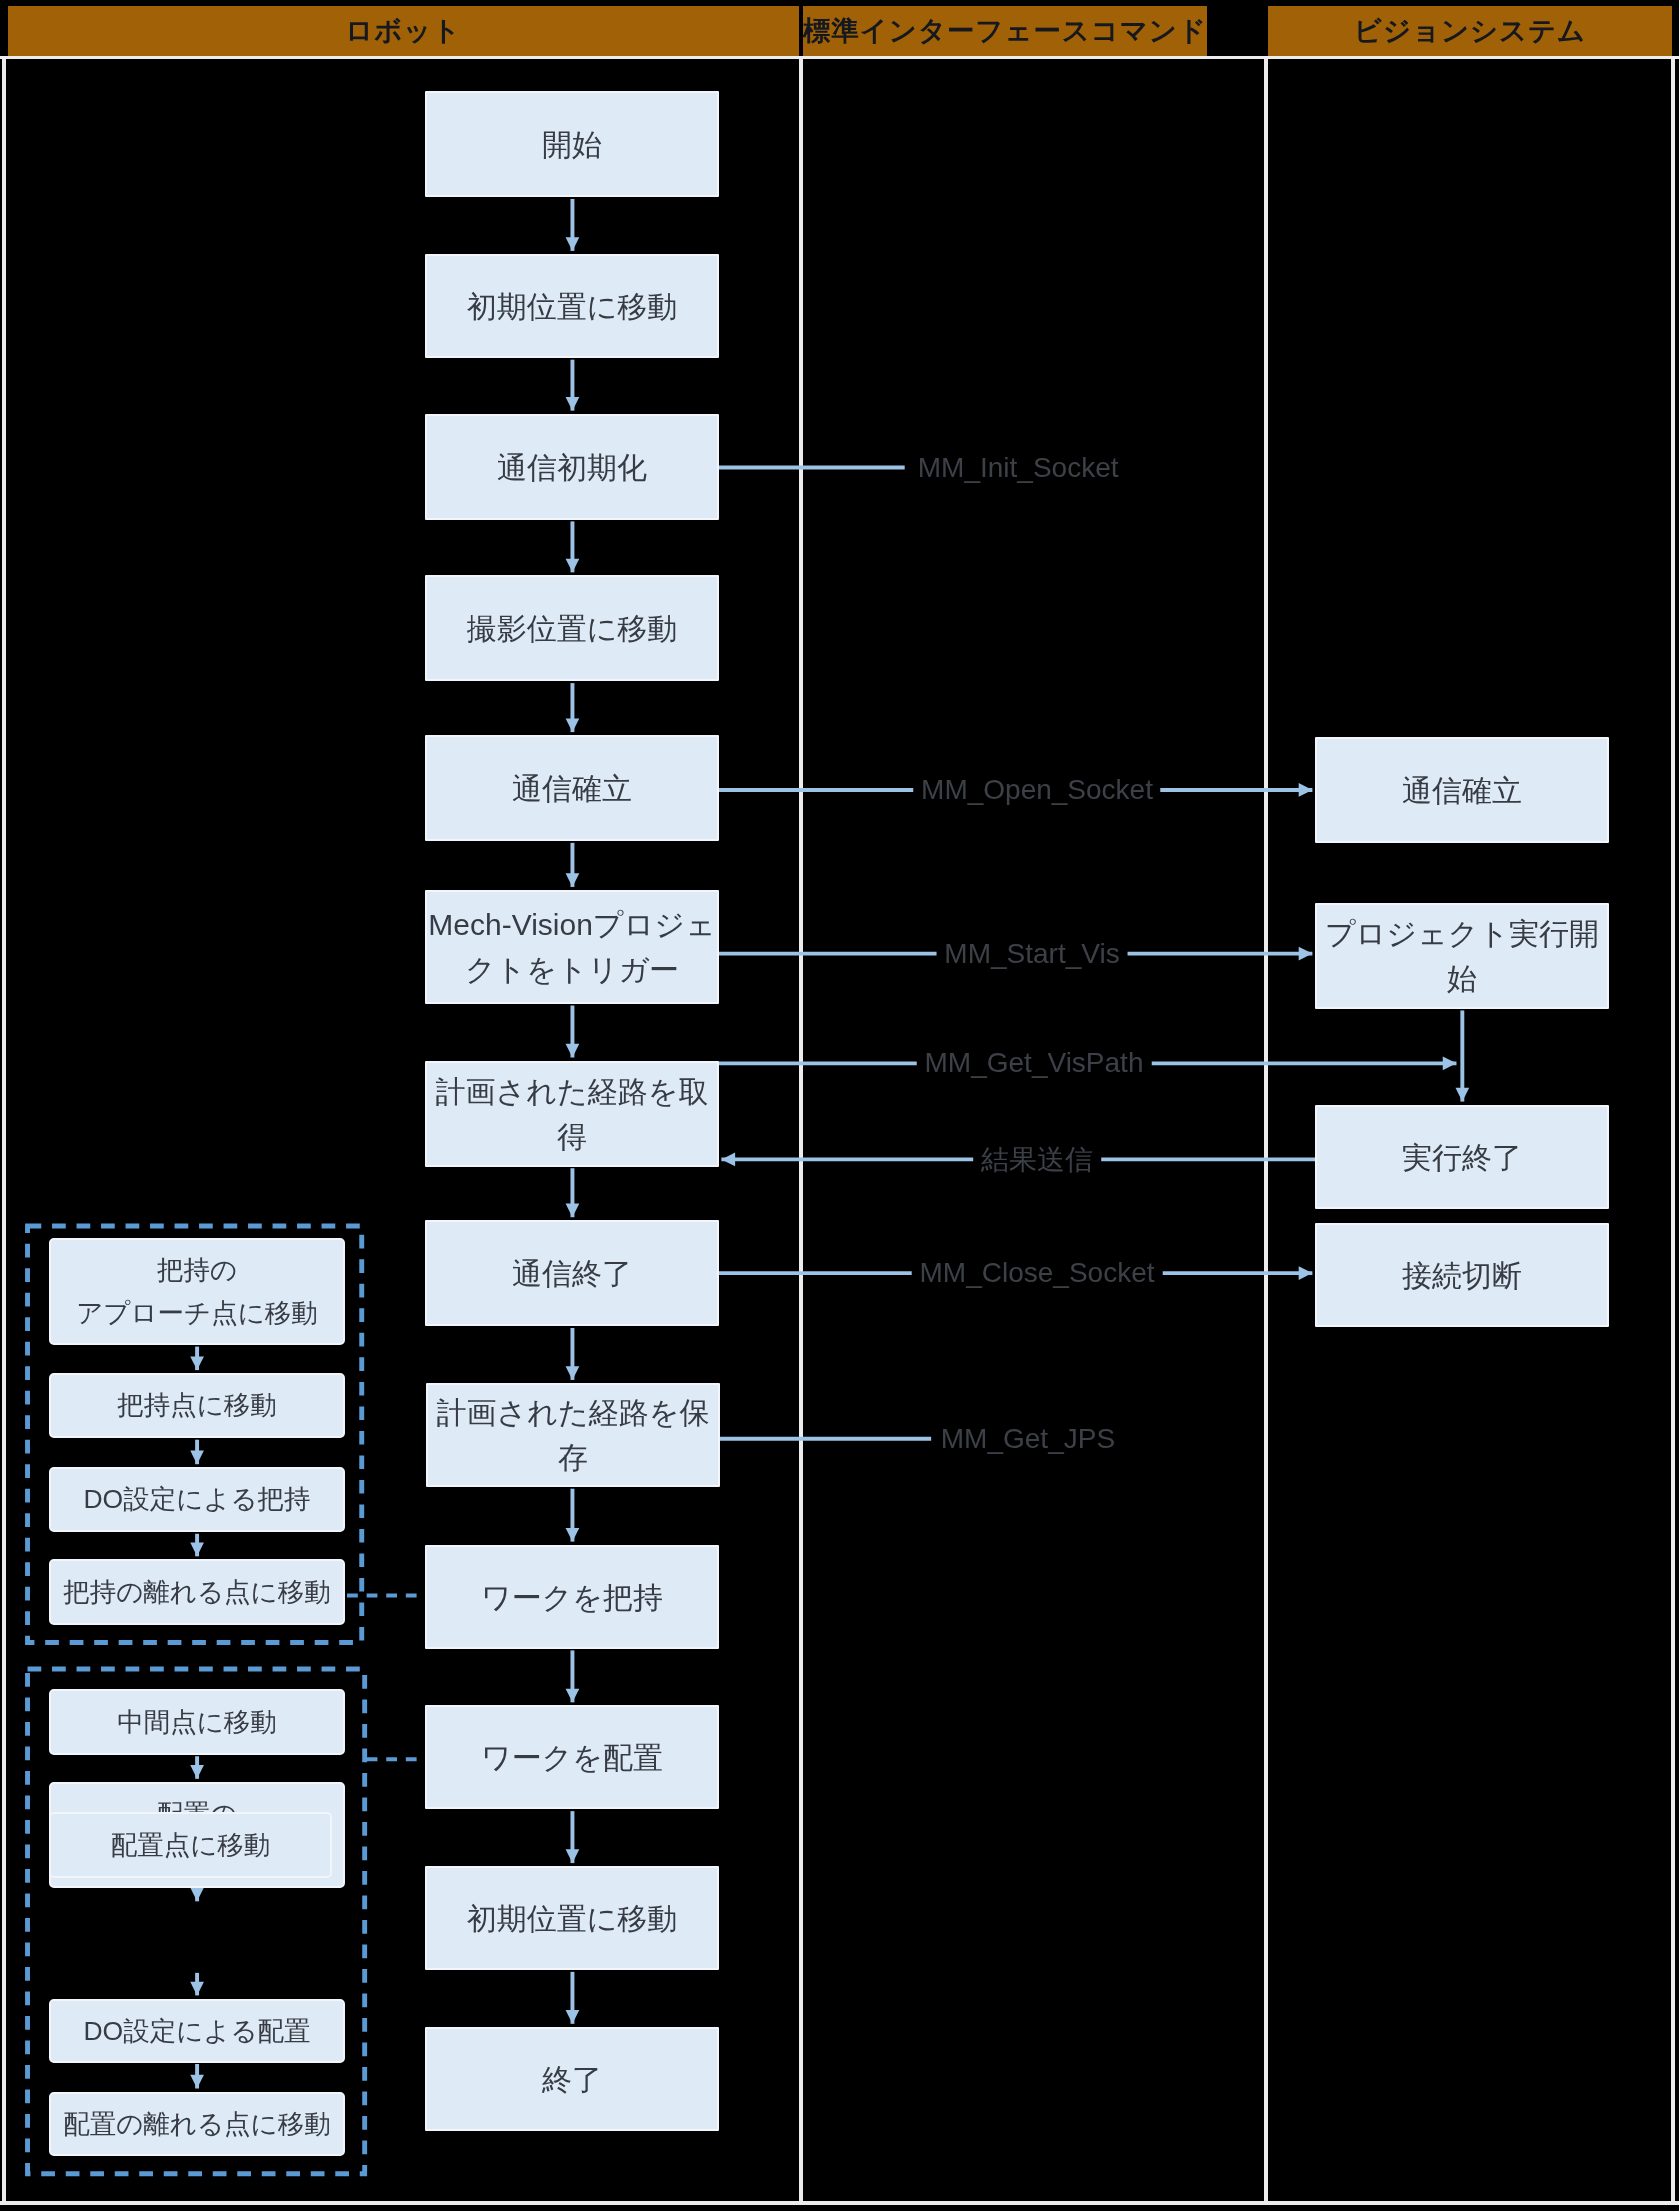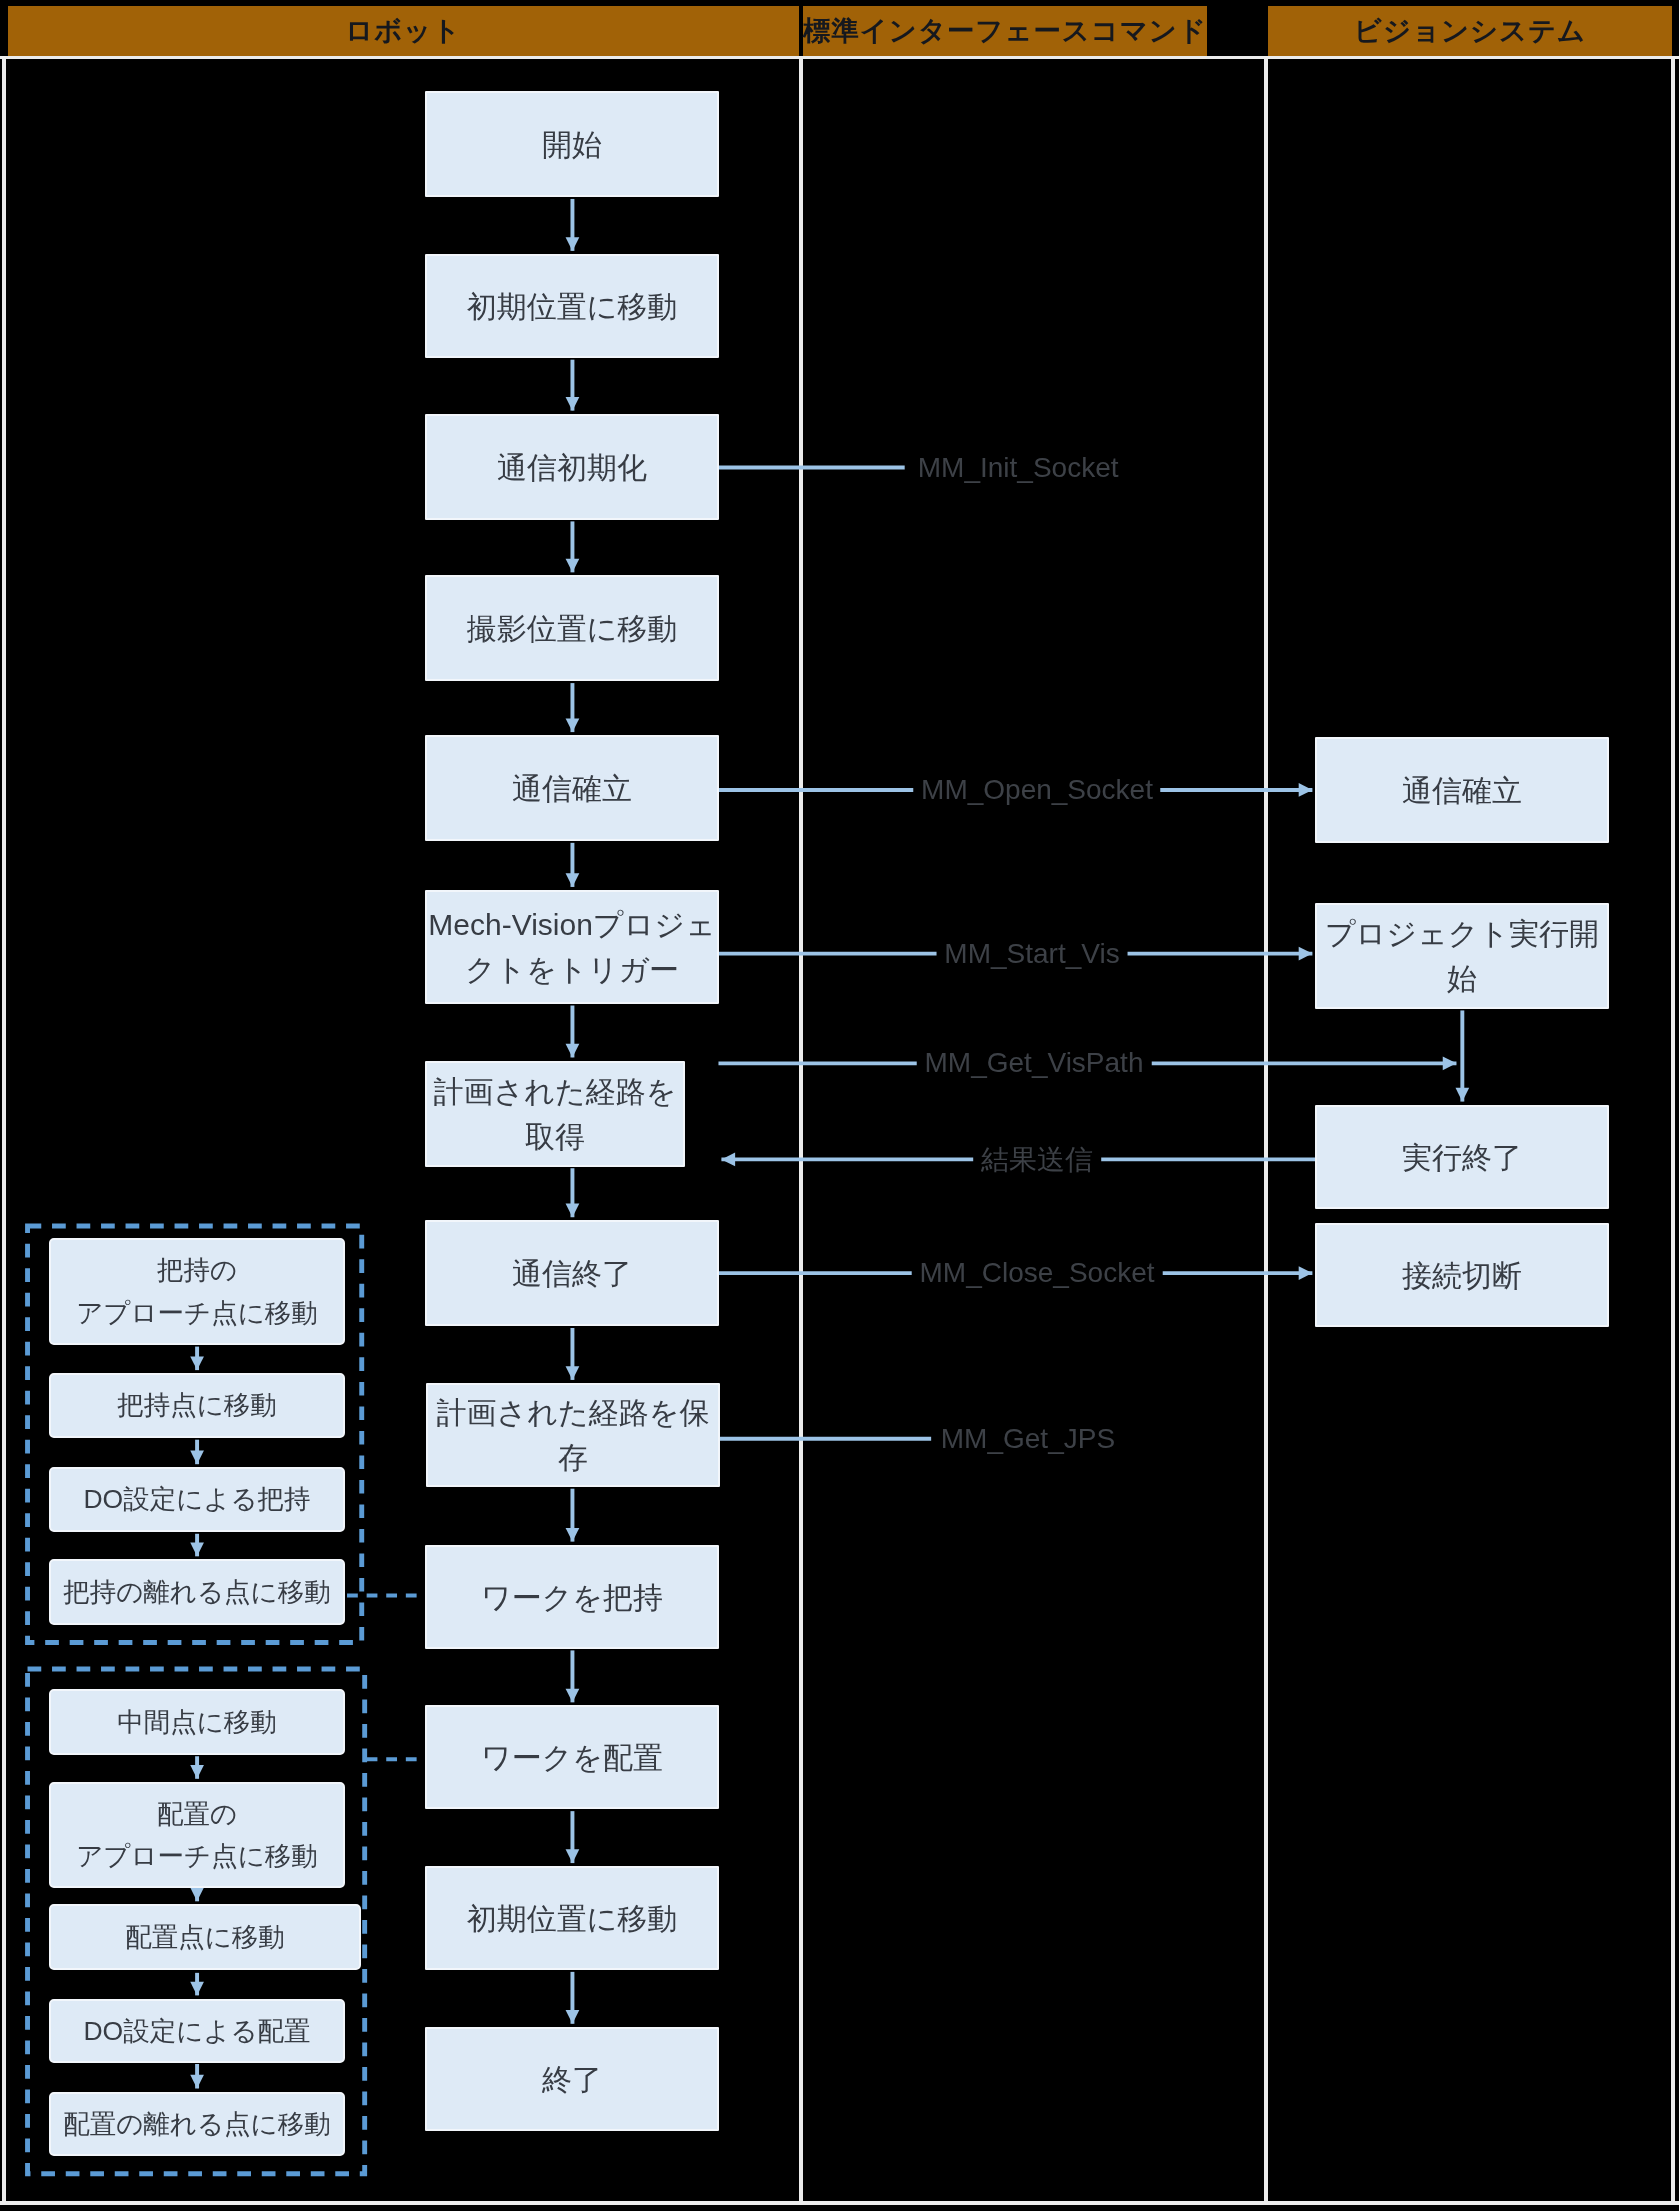--- a/index.html
+++ b/index.html
@@ -93,21 +93,21 @@
     </g>
   </svg>
 
   <div class="node" style="left:425px;top:91px;width:294px;height:106px;">開始</div>
   <div class="node" style="left:425px;top:254px;width:294px;height:104px;">初期位置に移動</div>
   <div class="node" style="left:425px;top:414px;width:294px;height:106px;">通信初期化</div>
   <div class="node" style="left:425px;top:575px;width:294px;height:106px;">撮影位置に移動</div>
   <div class="node" style="left:425px;top:735px;width:294px;height:106px;">通信確立</div>
   <div class="node" style="left:425px;top:890px;width:294px;height:114px;">Mech-Visionプロジェ
 クトをトリガー</div>
-  <div class="node" style="left:425px;top:1061px;width:260px;height:106px;">計画された経路を取得</div>
+  <div class="node" style="left:425px;top:1061px;width:294px;height:106px;">計画された経路を取得</div>
   <div class="node" style="left:425px;top:1220px;width:294px;height:106px;">通信終了</div>
   <div class="node" style="left:426px;top:1383px;width:294px;height:104px;">計画された経路を保存</div>
   <div class="node" style="left:425px;top:1545px;width:294px;height:104px;">ワークを把持</div>
   <div class="node" style="left:425px;top:1705px;width:294px;height:104px;">ワークを配置</div>
   <div class="node" style="left:425px;top:1866px;width:294px;height:104px;">初期位置に移動</div>
   <div class="node" style="left:425px;top:2027px;width:294px;height:104px;">終了</div>
 
   <div class="node" style="left:1315px;top:737px;width:294px;height:106px;">通信確立</div>
   <div class="node" style="left:1315px;top:903px;width:294px;height:106px;">プロジェクト実行開始</div>
   <div class="node" style="left:1315px;top:1105px;width:294px;height:104px;">実行終了</div>
@@ -115,21 +115,21 @@
 
   <div class="node gnode" style="left:49px;top:1238px;width:296px;height:107px;">把持の
 アプローチ点に移動</div>
   <div class="node gnode" style="left:49px;top:1373px;width:296px;height:65px;">把持点に移動</div>
   <div class="node gnode" style="left:49px;top:1467px;width:296px;height:65px;">DO設定による把持</div>
   <div class="node gnode" style="left:49px;top:1559px;width:296px;height:66px;">把持の離れる点に移動</div>
 
   <div class="node gnode" style="left:49px;top:1689px;width:296px;height:66px;">中間点に移動</div>
   <div class="node gnode" style="left:49px;top:1782px;width:296px;height:106px;">配置の
 アプローチ点に移動</div>
-  <div class="node gnode" style="left:49px;top:1904px;width:312px;height:66px;">配置点に移動</div>
+  <div class="node gnode" style="left:49px;top:1812px;width:283px;height:66px;">配置点に移動</div>
   <div class="node gnode" style="left:49px;top:1999px;width:296px;height:64px;">DO設定による配置</div>
   <div class="node gnode" style="left:49px;top:2092px;width:296px;height:64px;">配置の離れる点に移動</div>
 
   <div class="cmdlabel lstart" style="left:910px;top:468px;">MM_Init_Socket</div>
   <div class="cmdlabel center" style="left:1037px;top:790px;">MM_Open_Socket</div>
   <div class="cmdlabel center" style="left:1032px;top:954px;">MM_Start_Vis</div>
   <div class="cmdlabel center" style="left:1034px;top:1063px;">MM_Get_VisPath</div>
   <div class="cmdlabel center" style="left:1037px;top:1160px;">結果送信</div>
   <div class="cmdlabel center" style="left:1037px;top:1273px;">MM_Close_Socket</div>
   <div class="cmdlabel lstart" style="left:933px;top:1439px;">MM_Get_JPS</div>

